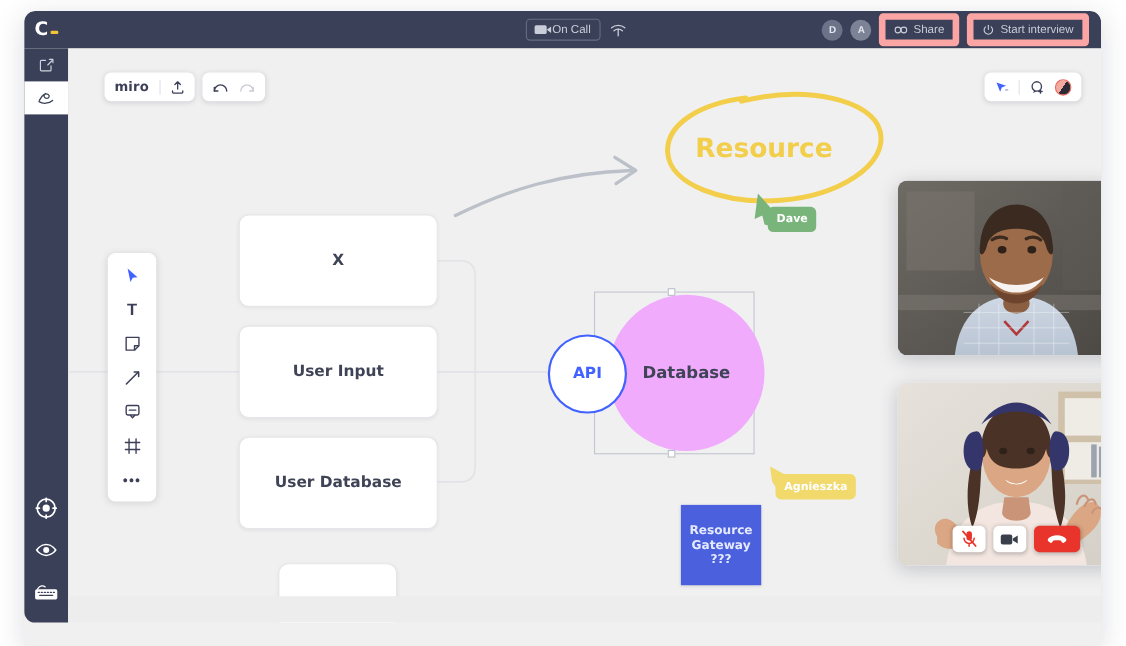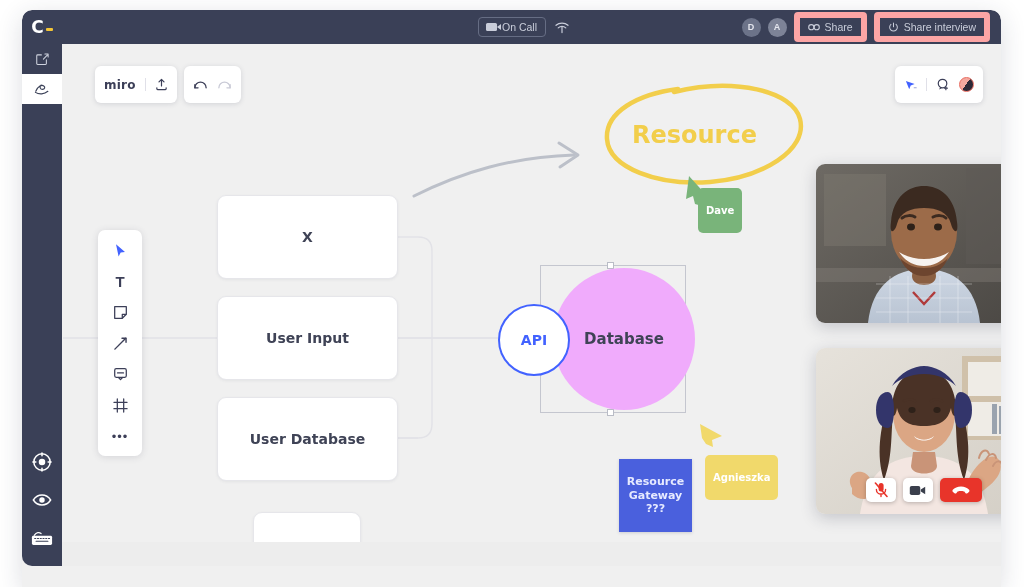--- a/index.html
+++ b/index.html
@@ -110,21 +110,21 @@
   }
 
   
   .miro-topleft {
     position: absolute; left: 33px; top: 22px;
     display: flex; align-items: center; gap: 7px; z-index: 9;
   }
   .tb-group {
     background: #fff; border-radius: 6px;
     box-shadow: 0 1px 5px rgba(60,64,90,.17);
-    height: 37px; display: flex; align-items: center; padding: 0 9px; gap: 9px;
+    height: 26px; display: flex; align-items: center; padding: 0 9px; gap: 9px;
   }
   .miro-word {
     font-family: "DejaVu Sans", sans-serif;
     font-weight: 800; font-size: 12px; color: #3c3f58; letter-spacing: .2px;
   }
   .tb-div { width: 1px; height: 13px; background: #e0e0e8; }
 
   .miro-topright {
     position: absolute; right: 18px; top: 22px;
     display: flex; align-items: center; gap: 7px; z-index: 9;
@@ -211,25 +211,25 @@
 
   .resource-word {
     position: absolute; left: 570px; top: 77px;
     color: #f2ce4b; font-size: 24px; font-weight: 700;
     font-family: "DejaVu Sans", sans-serif;
   }
 
   
   .cursor-label {
     position: absolute; border-radius: 5px;
-    padding: 17px 8px; font-size: 10px; font-weight: 700;
+    padding: 6px 8px; font-size: 10px; font-weight: 700;
     font-family: "DejaVu Sans", sans-serif;
   }
   #label-dave { left: 636px; top: 144px; background: #79b47a; color: #fff; }
-  #label-agnieszka { left: 643px; top: 387px; background: #f1d96b; color: #fff; margin-top: 24px; }
+  #label-agnieszka { left: 643px; top: 387px; background: #f1d96b; color: #fff; }
 
   
   .vtile {
     position: absolute; border-radius: 9px; overflow: hidden;
     box-shadow: 0 4px 16px rgba(40,45,70,.22);
   }
   #vtile-1 { left: 754px; top: 120px; width: 215px; height: 159px; }
   #vtile-2 { left: 754px; top: 304px; width: 215px; height: 166px; }
   .vbg { position: absolute; inset: 0; }
   .vcontrols {
@@ -283,21 +283,21 @@
         <span>Share</span>
       </div>
 
       <div class="pill-btn">
         <span>
           <svg class="ico-svg" width="11" height="11" viewBox="0 0 12 12" fill="none">
             <path d="M3.2 2.6a4.2 4.2 0 1 0 5.6 0" stroke="#c9cdda" stroke-width="1.1" stroke-linecap="round"></path>
             <path d="M6 1v4.3" stroke="#c9cdda" stroke-width="1.1" stroke-linecap="round"></path>
           </svg>
         </span>
-        <span>Share interview</span>
+        <span>Start interview</span>
       </div>
     </div>
   </div>
 
   <div class="rail">
     <div class="rail-item">
       <span>
         <svg class="ico-svg" width="14" height="14" viewBox="0 0 16 16" fill="none">
           <path d="M13 9v4.2c0 .6-.5 1-1 1H3c-.6 0-1-.4-1-1V4.3c0-.6.4-1 1-1h4.3" stroke="currentColor" stroke-width="1.2" stroke-linecap="round"></path>
           <path d="M9.6 8.1 14 3.7M11.3 2.2H15v3.6" stroke="currentColor" stroke-width="1.2" stroke-linecap="round" stroke-linejoin="round"></path>

